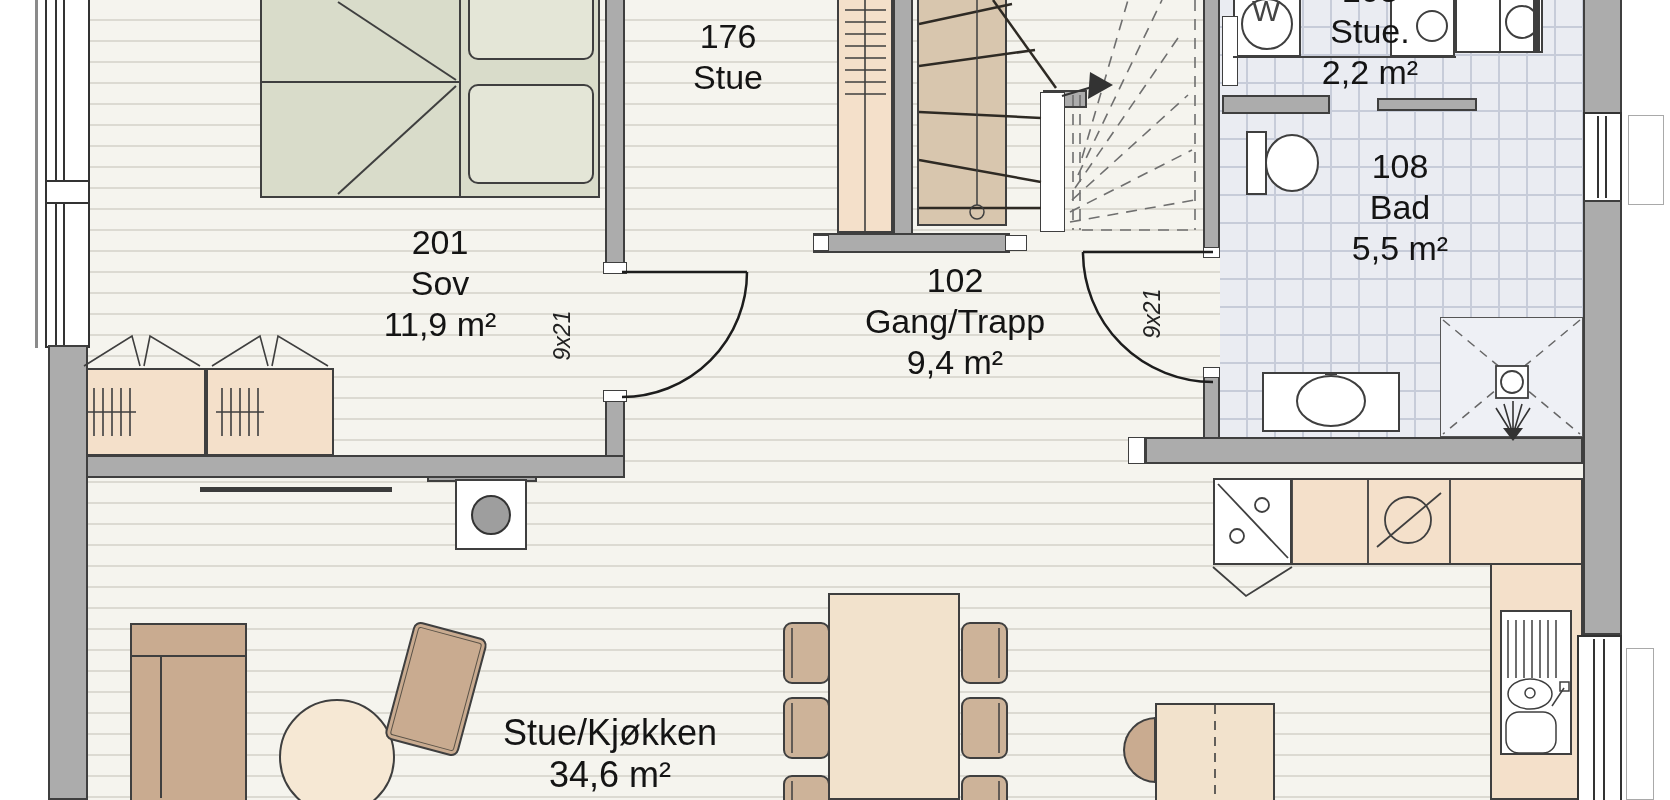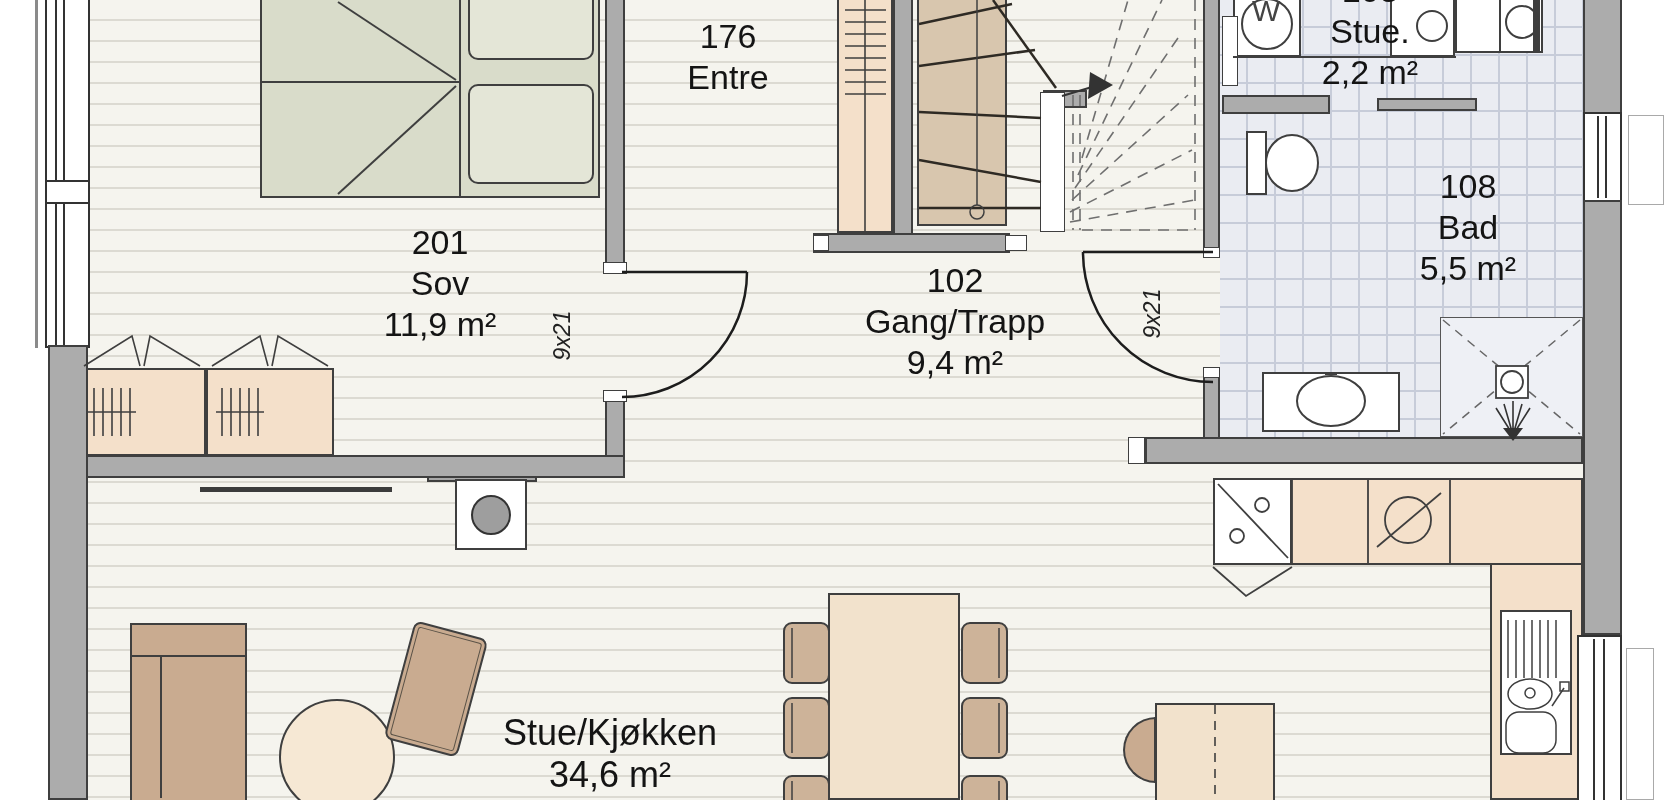--- a/index.html
+++ b/index.html
@@ -273,30 +273,30 @@
   </svg>
 
   <div class="room-label" style="left:330px;top:222px;width:220px;">
     <span>201</span>
     <span>Sov</span>
     <span>11,9 m²</span>
   </div>
 
   <div class="room-label" style="left:618px;top:16px;width:220px;">
     <span>176</span>
-    <span>Entre</span>
+    <span>Stue</span>
   </div>
 
   <div class="room-label" style="left:830px;top:260px;width:250px;">
     <span>102</span>
     <span>Gang/Trapp</span>
     <span>9,4 m²</span>
   </div>
 
-  <div class="room-label" style="left:1368px;top:146px;width:200px;margin-top:20px;">
+  <div class="room-label" style="left:1300px;top:146px;width:200px;">
     <span>108</span>
     <span>Bad</span>
     <span>5,5 m²</span>
   </div>
 
   <div class="room-label" style="left:1270px;top:-30px;width:200px;">
     <span>103</span>
     <span>Stue.</span>
     <span>2,2 m²</span>
   </div>

